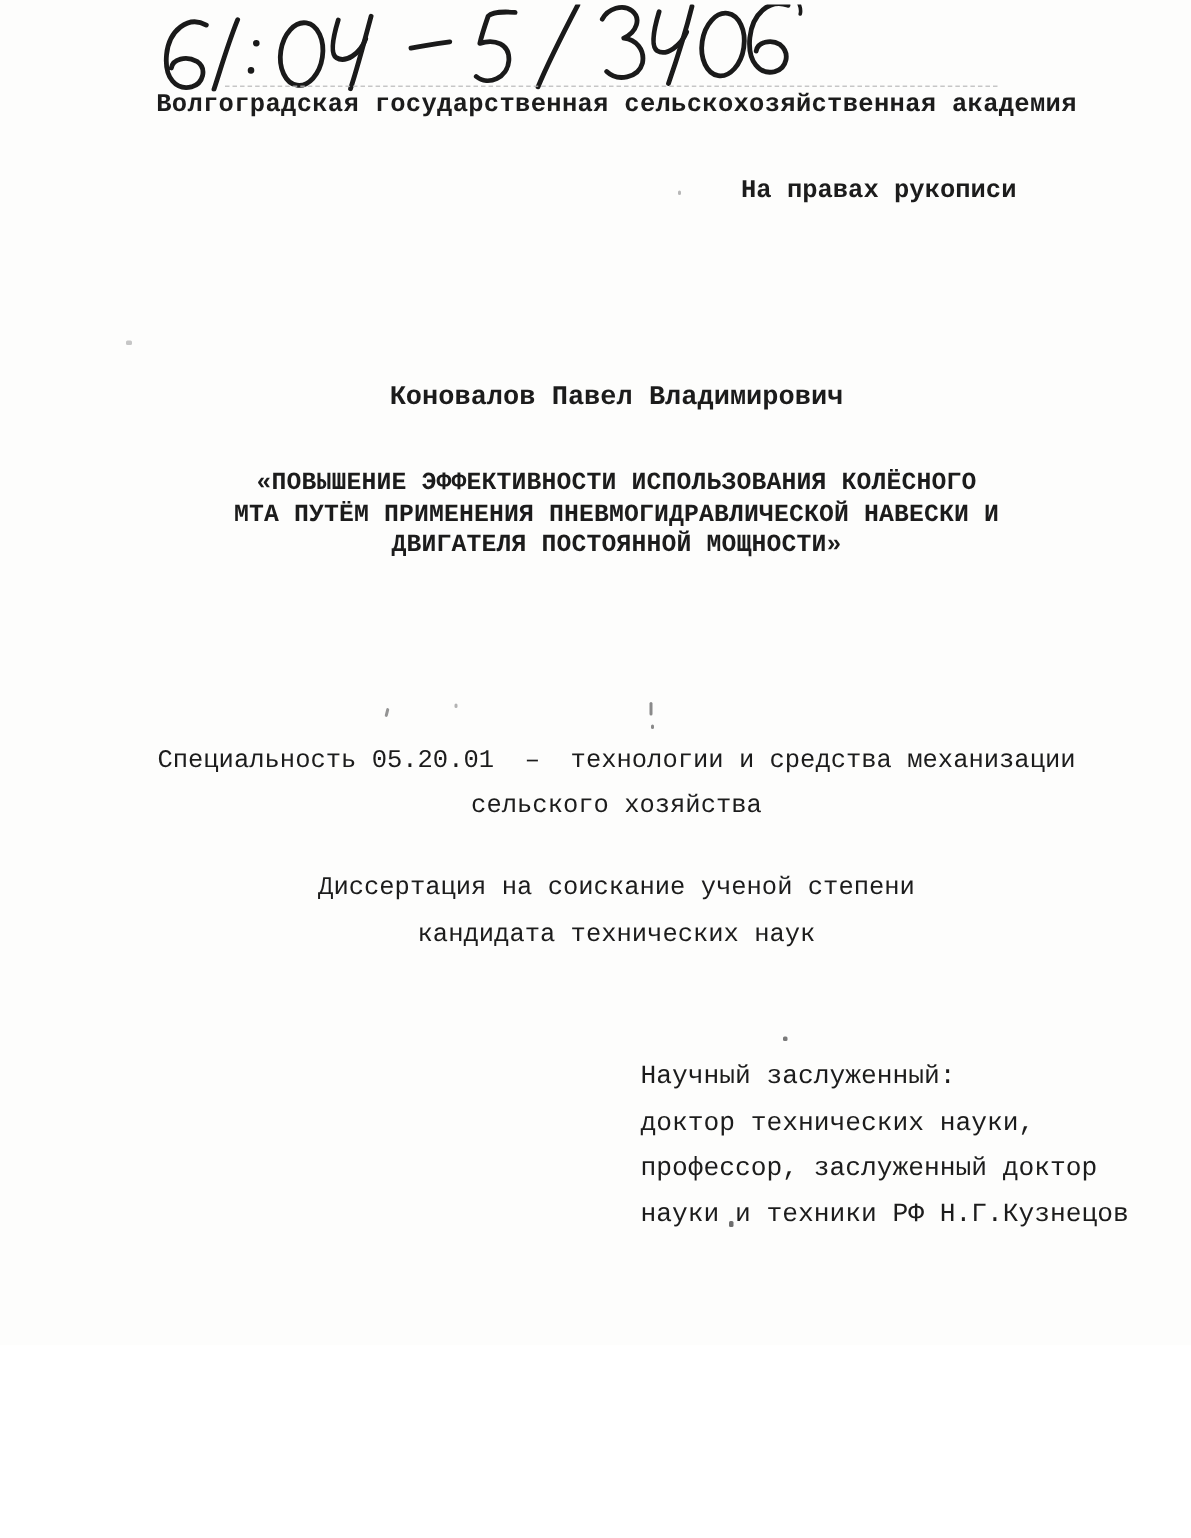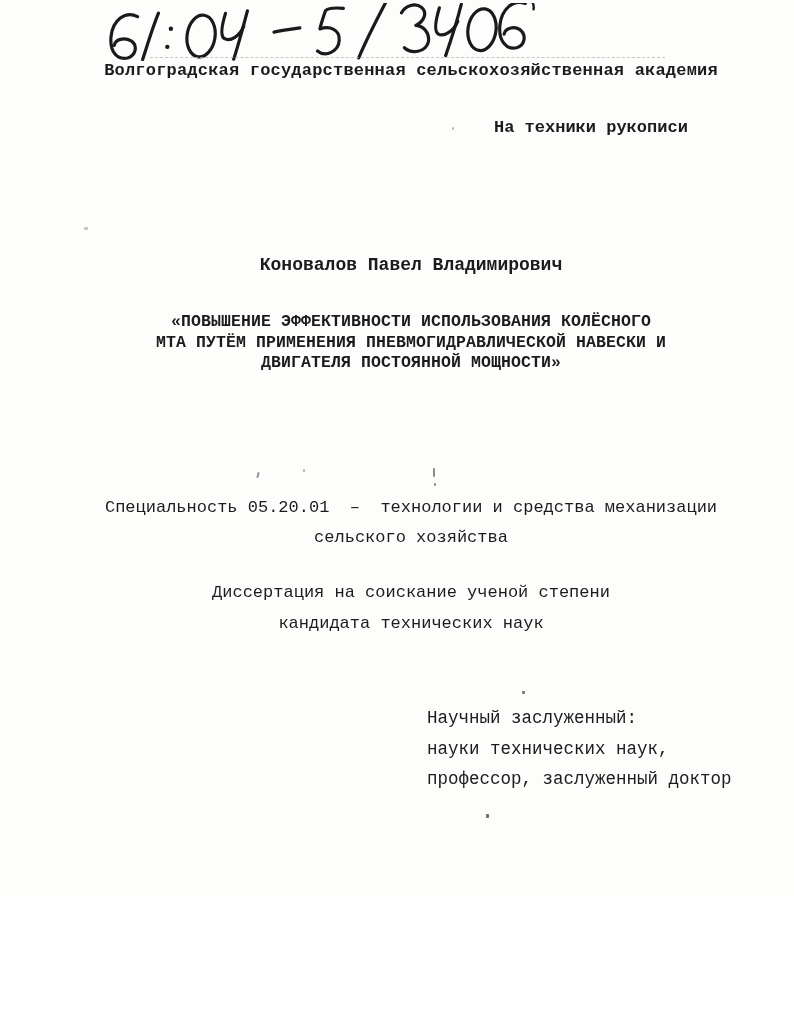--- a/index.html
+++ b/index.html
@@ -145,42 +145,43 @@
 
         <path d="M442,2 C444,6 445,9 444,12" stroke-width="2.4"></path>
       </g>
     </svg>
   </div>
 
   <div class="abs artifact-line"></div>
 
   <div class="abs centered academy">Волгоградская государственная сельскохозяйственная академия</div>
 
-  <div class="abs manuscript">На техники рукописи</div>
+  <div class="abs manuscript">На правах рукописи</div>
 
   <div class="abs centered author">Коновалов Павел Владимирович</div>
 
   <div class="abs centered title-block">
     <div>«ПОВЫШЕНИЕ ЭФФЕКТИВНОСТИ ИСПОЛЬЗОВАНИЯ КОЛЁСНОГО</div>
     <div>МТА ПУТЁМ ПРИМЕНЕНИЯ ПНЕВМОГИДРАВЛИЧЕСКОЙ НАВЕСКИ И</div>
     <div>ДВИГАТЕЛЯ ПОСТОЯННОЙ МОЩНОСТИ»</div>
   </div>
 
   <div class="abs centered specialty-1">Специальность 05.20.01  –  технологии и средства механизации</div>
 
   <div class="abs centered specialty-2">сельского хозяйства</div>
 
   <div class="abs centered degree-1">Диссертация на соискание ученой степени</div>
 
   <div class="abs centered degree-2">кандидата технических наук</div>
 
   <div class="abs supervisor">
     <div>Научный заслуженный:</div>
-    <div>науки технических наук,</div>
+    <div>доктор технических науки,</div>
     <div>профессор, заслуженный доктор</div>
+    <div>науки и техники РФ Н.Г.Кузнецов</div>
   </div>
 
   <div class="abs centered footer-cityyear">Волгоград 2004</div>
 
   <div class="speck sp1"></div>
   <div class="speck sp2"></div>
   <div class="speck sp3"></div>
   <div class="speck sp3b"></div>
   <div class="speck sp4"></div>
   <div class="speck sp5"></div>

